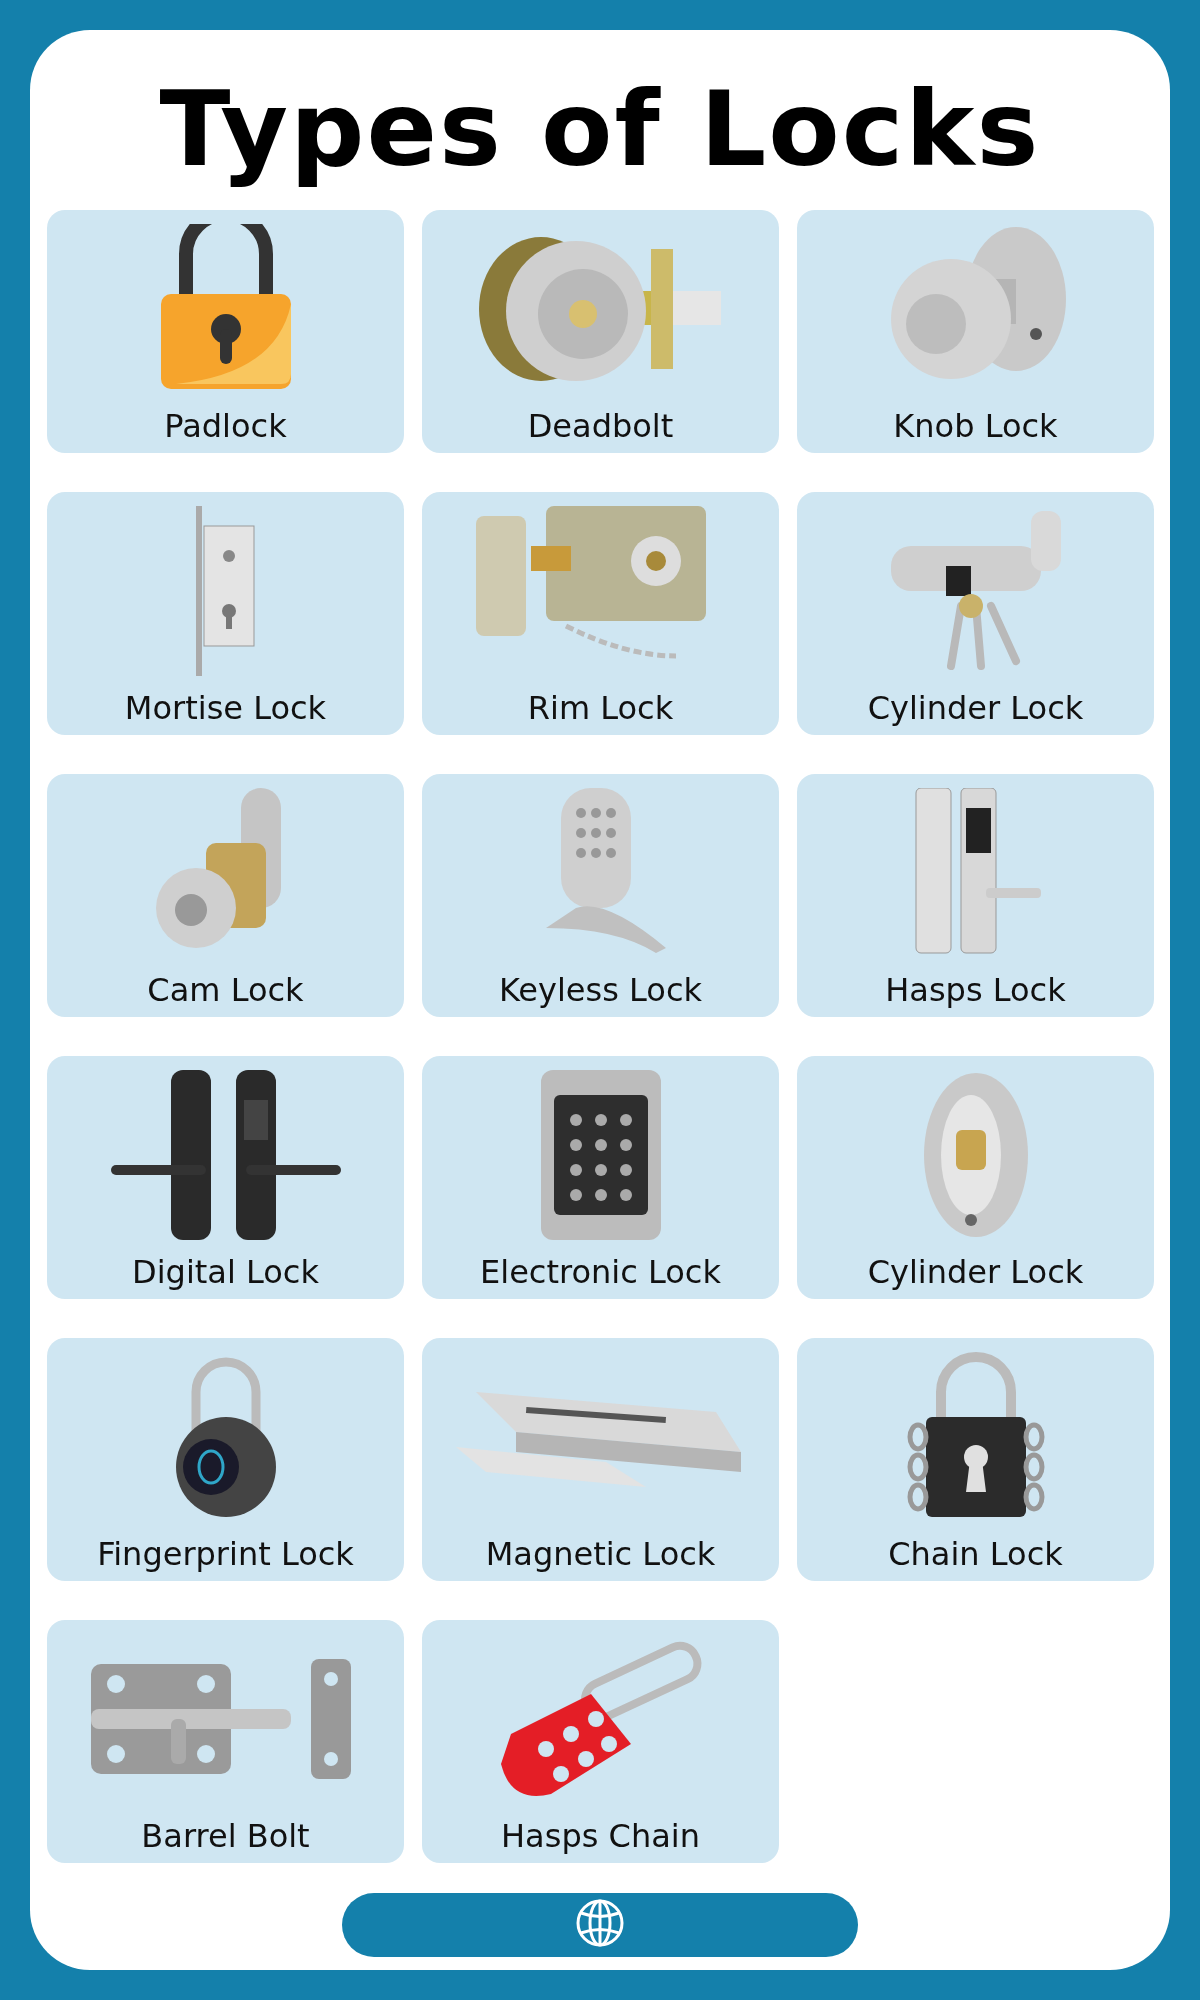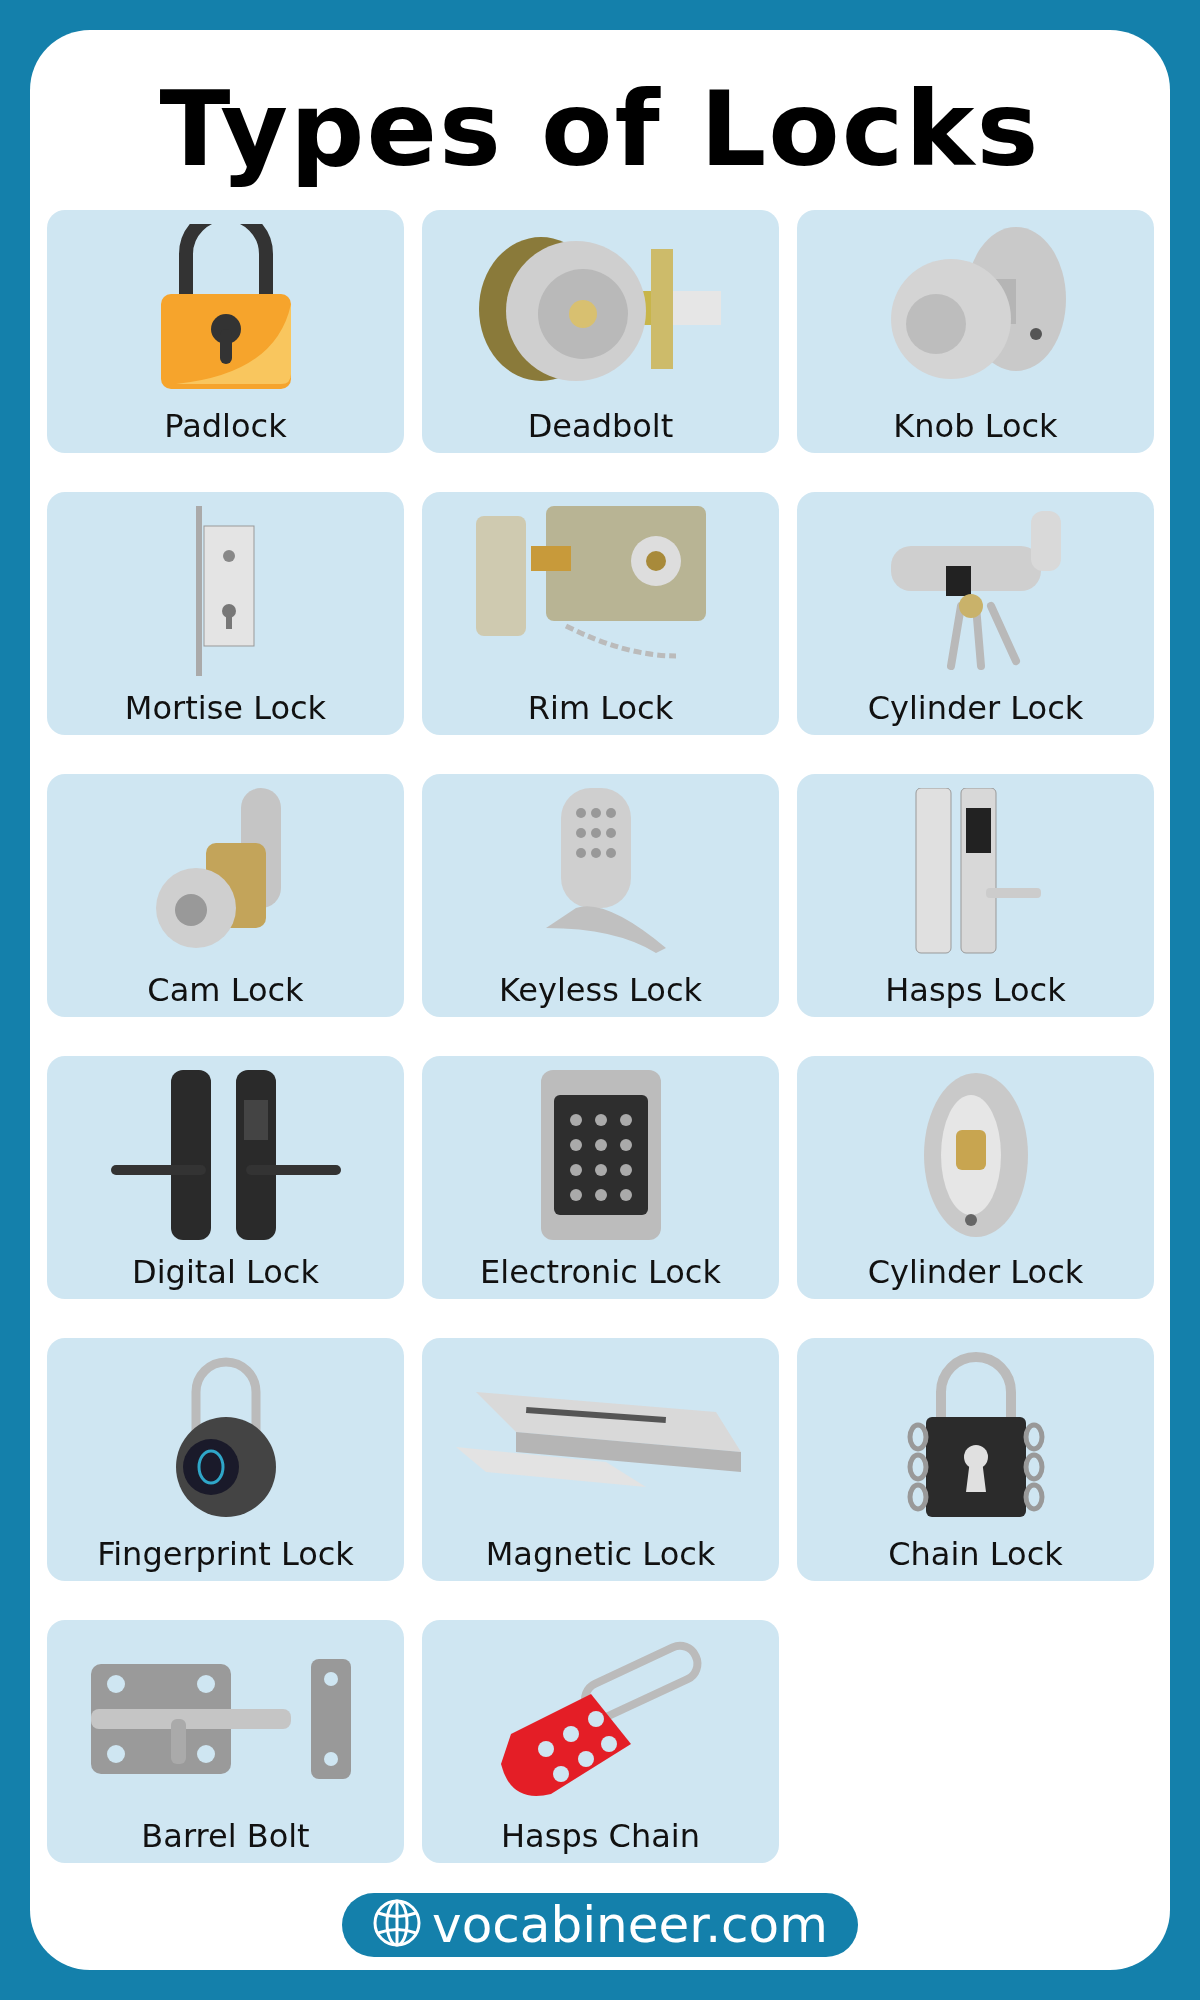--- a/index.html
+++ b/index.html
@@ -284,15 +284,14 @@
       <svg width="50" height="50" viewBox="0 0 50 50">
         <g fill="none" stroke="#fff" stroke-width="3">
           <circle cx="25" cy="25" r="22"></circle>
           <ellipse cx="25" cy="25" rx="10" ry="22"></ellipse>
           <line x1="25" y1="3" x2="25" y2="47"></line>
           <path d="M6 15 Q25 22 44 15"></path>
           <path d="M6 35 Q25 28 44 35"></path>
         </g>
       </svg>
     </span>
-    <span class="footer-text">vocabineer.com</span>
   </div>
 </div>
 
 </body></html>

